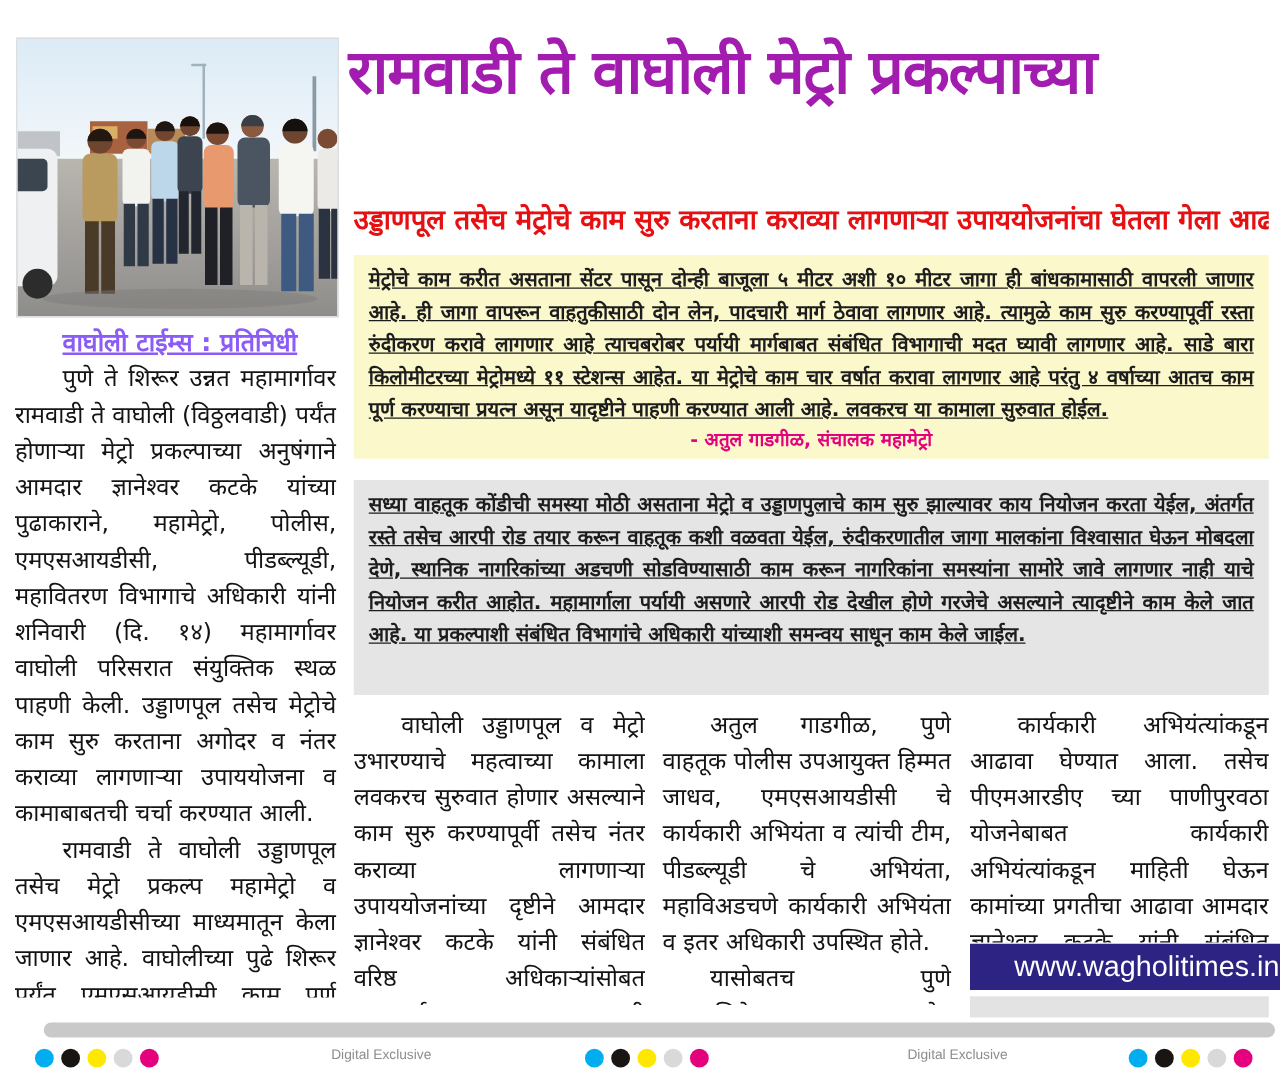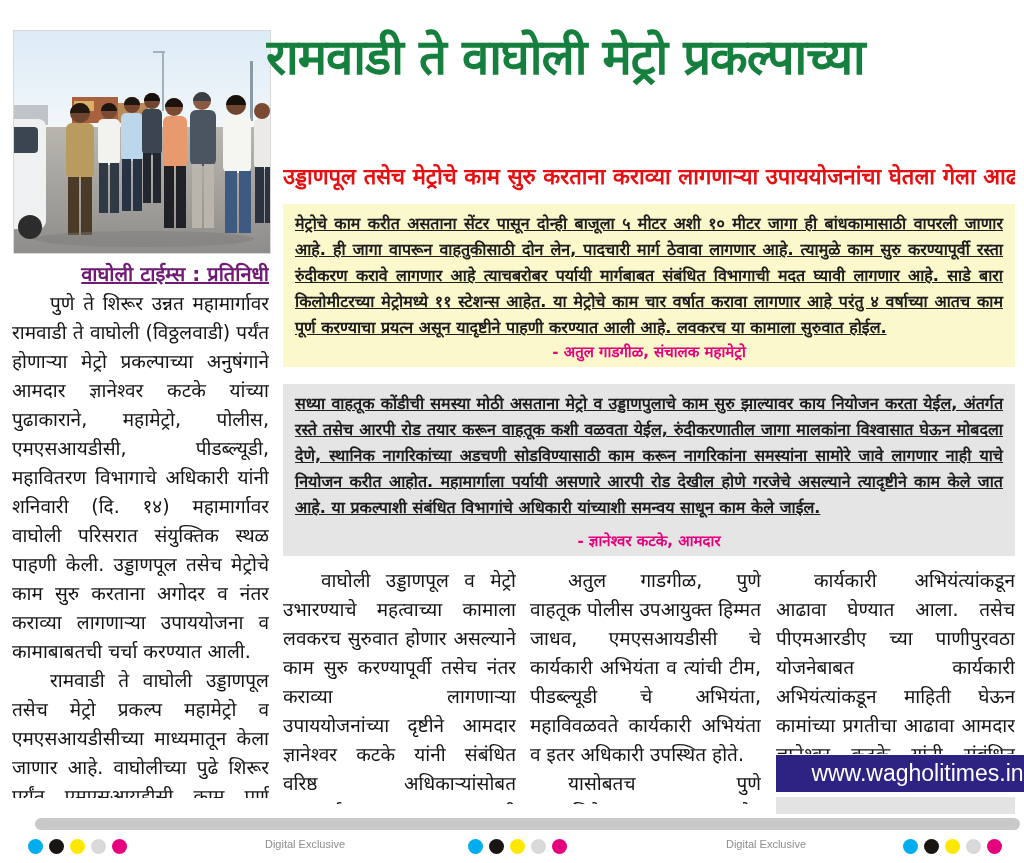--- a/index.html
+++ b/index.html
@@ -7,41 +7,41 @@
     width:1024px;height:863px;position:relative;background:#ffffff;
     font-family:"DejaVu Sans",sans-serif;overflow:hidden;
   }
   .abs{position:absolute;}
 
   
   .photo-frame{left:13px;top:30px;width:256px;height:222px;border:1px solid #d8d8d8;background:#eef3f8;overflow:hidden;}
   .photo-frame svg{display:block;}
 
   
-  .headline{left:266px;top:28px;width:733px;height:130px;
-    font-size:49px;line-height:60px;font-weight:800;color:#15803d;
+  .headline{left:278px;top:28px;width:733px;height:130px;
+    font-size:49px;line-height:60px;font-weight:800;color:#a21caf;
     letter-spacing:-1px;white-space:nowrap;}
   .headline div{overflow:hidden;}
 
   .subhead{left:283px;top:163px;width:732px;
     font-size:22px;line-height:28px;font-weight:700;color:#e60f12;white-space:nowrap;overflow:hidden;}
 
   
   .quote{left:283px;width:732px;padding:7px 12px;box-sizing:border-box;overflow:hidden;}
   .quote-yellow{top:204px;height:163px;background:#fbf8cb;}
   .quote-green{top:384px;height:172px;background:#e5e5e5;}
   .quote p{margin:0;font-size:16px;line-height:26px;font-weight:700;color:#1d1d1d;text-align:justify;text-decoration:underline;}
   .attrib{position:absolute;bottom:6px;left:50%;transform:translateX(-50%);
     font-size:15px;font-weight:700;color:#e5007d;white-space:nowrap;}
 
   
   .col{font-size:19px;line-height:29px;color:#131313;text-align:justify;overflow:hidden;box-sizing:border-box;}
   .col p{margin:0;text-indent:38px;}
   .col1{left:12px;top:260px;width:257px;height:538px;}
-  .byline{font-size:20px;font-weight:700;color:#701a75;text-align:right;
+  .byline{font-size:20px;font-weight:700;color:#8b5cf6;text-align:left;
     text-decoration:underline;margin:0 0 6px 0;text-indent:0;}
   .col2{left:283px;top:566px;width:233px;height:238px;}
   .col3{left:530px;top:566px;width:231px;height:238px;}
   .col4{left:776px;top:566px;width:239px;height:188px;}
 
   .webbox{left:776px;top:755px;width:283px;height:37px;background:#2c2383;
     color:#ffffff;display:flex;align-items:center;justify-content:center;
     font-family:"Liberation Sans",sans-serif;font-size:23px;}
   .graybar{left:776px;top:797px;width:239px;height:17px;background:#e3e3e3;}
 
@@ -140,35 +140,34 @@
 
 <div class="abs subhead">उड्डाणपूल तसेच मेट्रोचे काम सुरु करताना कराव्या लागणाऱ्या उपाययोजनांचा घेतला गेला आढावा</div>
 
 <div class="abs quote quote-yellow">
   <p>मेट्रोचे काम करीत असताना सेंटर पासून दोन्ही बाजूला ५ मीटर अशी १० मीटर जागा ही बांधकामासाठी वापरली जाणार आहे. ही जागा वापरून वाहतुकीसाठी दोन लेन, पादचारी मार्ग ठेवावा लागणार आहे. त्यामुळे काम सुरु करण्यापूर्वी रस्ता रुंदीकरण करावे लागणार आहे त्याचबरोबर पर्यायी मार्गबाबत संबंधित विभागाची मदत घ्यावी लागणार आहे. साडे बारा किलोमीटरच्या मेट्रोमध्ये ११ स्टेशन्स आहेत. या मेट्रोचे काम चार वर्षात करावा लागणार आहे परंतु ४ वर्षाच्या आतच काम पूर्ण करण्याचा प्रयत्न असून यादृष्टीने पाहणी करण्यात आली आहे. लवकरच या कामाला सुरुवात होईल.</p>
   <span class="attrib">- अतुल गाडगीळ, संचालक महामेट्रो</span>
 </div>
 
 <div class="abs quote quote-green">
   <p>सध्या वाहतूक कोंडीची समस्या मोठी असताना मेट्रो व उड्डाणपुलाचे काम सुरु झाल्यावर काय नियोजन करता येईल, अंतर्गत रस्ते तसेच आरपी रोड तयार करून वाहतूक कशी वळवता येईल, रुंदीकरणातील जागा मालकांना विश्वासात घेऊन मोबदला देणे, स्थानिक नागरिकांच्या अडचणी सोडविण्यासाठी काम करून नागरिकांना समस्यांना सामोरे जावे लागणार नाही याचे नियोजन करीत आहोत. महामार्गाला पर्यायी असणारे आरपी रोड देखील होणे गरजेचे असल्याने त्यादृष्टीने काम केले जात आहे. या प्रकल्पाशी संबंधित विभागांचे अधिकारी यांच्याशी समन्वय साधून काम केले जाईल.</p>
-  <span class="attrib">- ज्ञानेश्वर कटके, आमदार</span>
 </div>
 
 <div class="abs col col1">
   <p class="byline">वाघोली टाईम्स : प्रतिनिधी</p>
   <p>पुणे ते शिरूर उन्नत महामार्गावर रामवाडी ते वाघोली (विठ्ठलवाडी) पर्यंत होणाऱ्या मेट्रो प्रकल्पाच्या अनुषंगाने आमदार ज्ञानेश्वर कटके यांच्या पुढाकाराने, महामेट्रो, पोलीस, एमएसआयडीसी, पीडब्ल्यूडी, महावितरण विभागाचे अधिकारी यांनी शनिवारी (दि. १४) महामार्गावर वाघोली परिसरात संयुक्तिक स्थळ पाहणी केली. उड्डाणपूल तसेच मेट्रोचे काम सुरु करताना अगोदर व नंतर कराव्या लागणाऱ्या उपाययोजना व कामाबाबतची चर्चा करण्यात आली.</p>
   <p>रामवाडी ते वाघोली उड्डाणपूल तसेच मेट्रो प्रकल्प महामेट्रो व एमएसआयडीसीच्या माध्यमातून केला जाणार आहे. वाघोलीच्या पुढे शिरूर पर्यंत एमएसआयडीसी काम पूर्ण करणार आहे. ५३.४ किलोमीटर असणाऱ्या या प्रकल्पामध्ये रामवाडी ते</p>
 </div>
 
 <div class="abs col col2">
   <p>वाघोली उड्डाणपूल व मेट्रो उभारण्याचे महत्वाच्या कामाला लवकरच सुरुवात होणार असल्याने काम सुरु करण्यापूर्वी तसेच नंतर कराव्या लागणाऱ्या उपाययोजनांच्या दृष्टीने आमदार ज्ञानेश्वर कटके यांनी संबंधित वरिष्ठ अधिकाऱ्यांसोबत महामार्गावर प्रत्यक्ष स्थळ पाहणी करून आढावा घेण्यात आला. यावेळी महामेट्रोचे संचालक</p>
 </div>
 
 <div class="abs col col3">
-  <p>अतुल गाडगीळ, पुणे वाहतूक पोलीस उपआयुक्त हिम्मत जाधव, एमएसआयडीसी चे कार्यकारी अभियंता व त्यांची टीम, पीडब्ल्यूडी चे अभियंता, महाविवळवते कार्यकारी अभियंता व इतर अधिकारी उपस्थित होते.</p>
+  <p>अतुल गाडगीळ, पुणे वाहतूक पोलीस उपआयुक्त हिम्मत जाधव, एमएसआयडीसी चे कार्यकारी अभियंता व त्यांची टीम, पीडब्ल्यूडी चे अभियंता, महाविअडचणे कार्यकारी अभियंता व इतर अधिकारी उपस्थित होते.</p>
   <p>यासोबतच पुणे महापालिकेच्या भामा आसखेड (लोहगाव-वाघोली) पाणीपुरवठा योजनेच्या कामाचाही</p>
 </div>
 
 <div class="abs col col4">
   <p>कार्यकारी अभियंत्यांकडून आढावा घेण्यात आला. तसेच पीएमआरडीए च्या पाणीपुरवठा योजनेबाबत कार्यकारी अभियंत्यांकडून माहिती घेऊन कामांच्या प्रगतीचा आढावा आमदार ज्ञानेश्वर कटके यांनी संबंधित अधिकारी यांच्यासोबत घेतला.</p>
 </div>
 
 <div class="abs webbox">
   <span>www.wagholitimes.in</span>
 </div>

